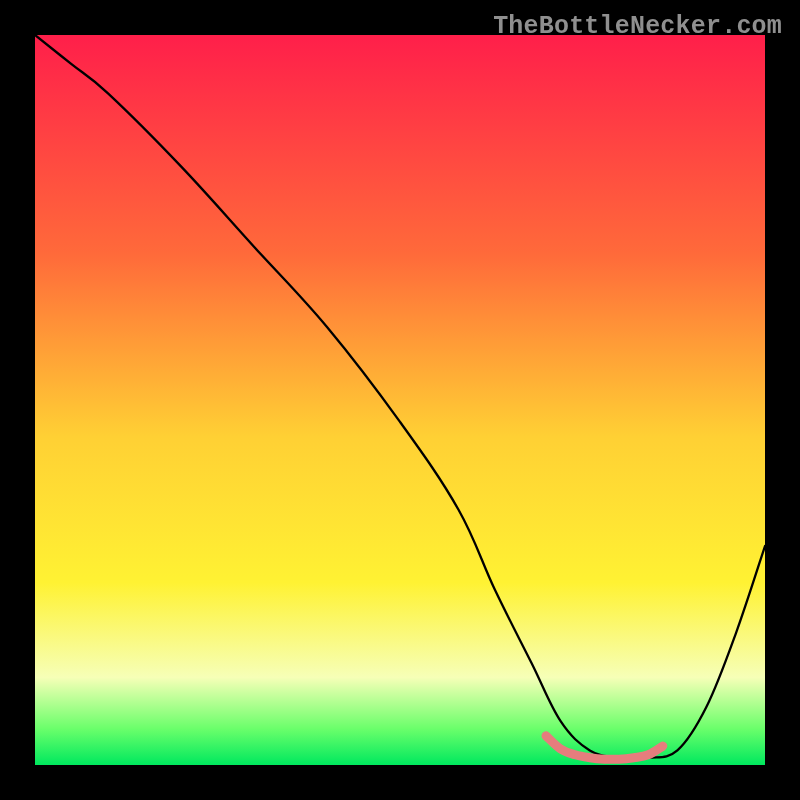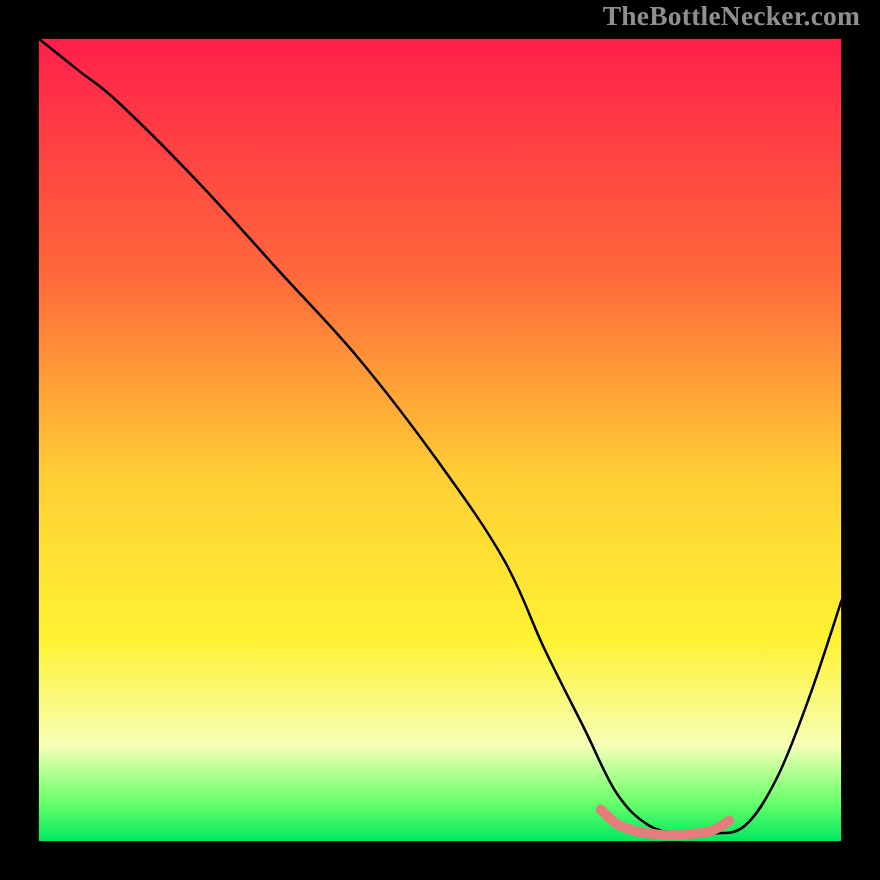--- a/index.html
+++ b/index.html
@@ -21,23 +21,23 @@
   .plot {
     position: absolute;
     left: 35px;
     top: 35px;
     width: 730px;
     height: 730px;
     overflow: hidden;
   }
   .watermark {
     position: absolute;
-    top: 2px;
+    top: 12px;
     right: 18px;
-    font-family: Liberation Serif, serif;
+    font-family: Liberation Mono, monospace;
     font-size: 25px;
     font-weight: 600;
     color: #8f8f8f;
     letter-spacing: 0.2px;
   }
   svg { display: block; }
 </style>
 </head>
 <body>
 

